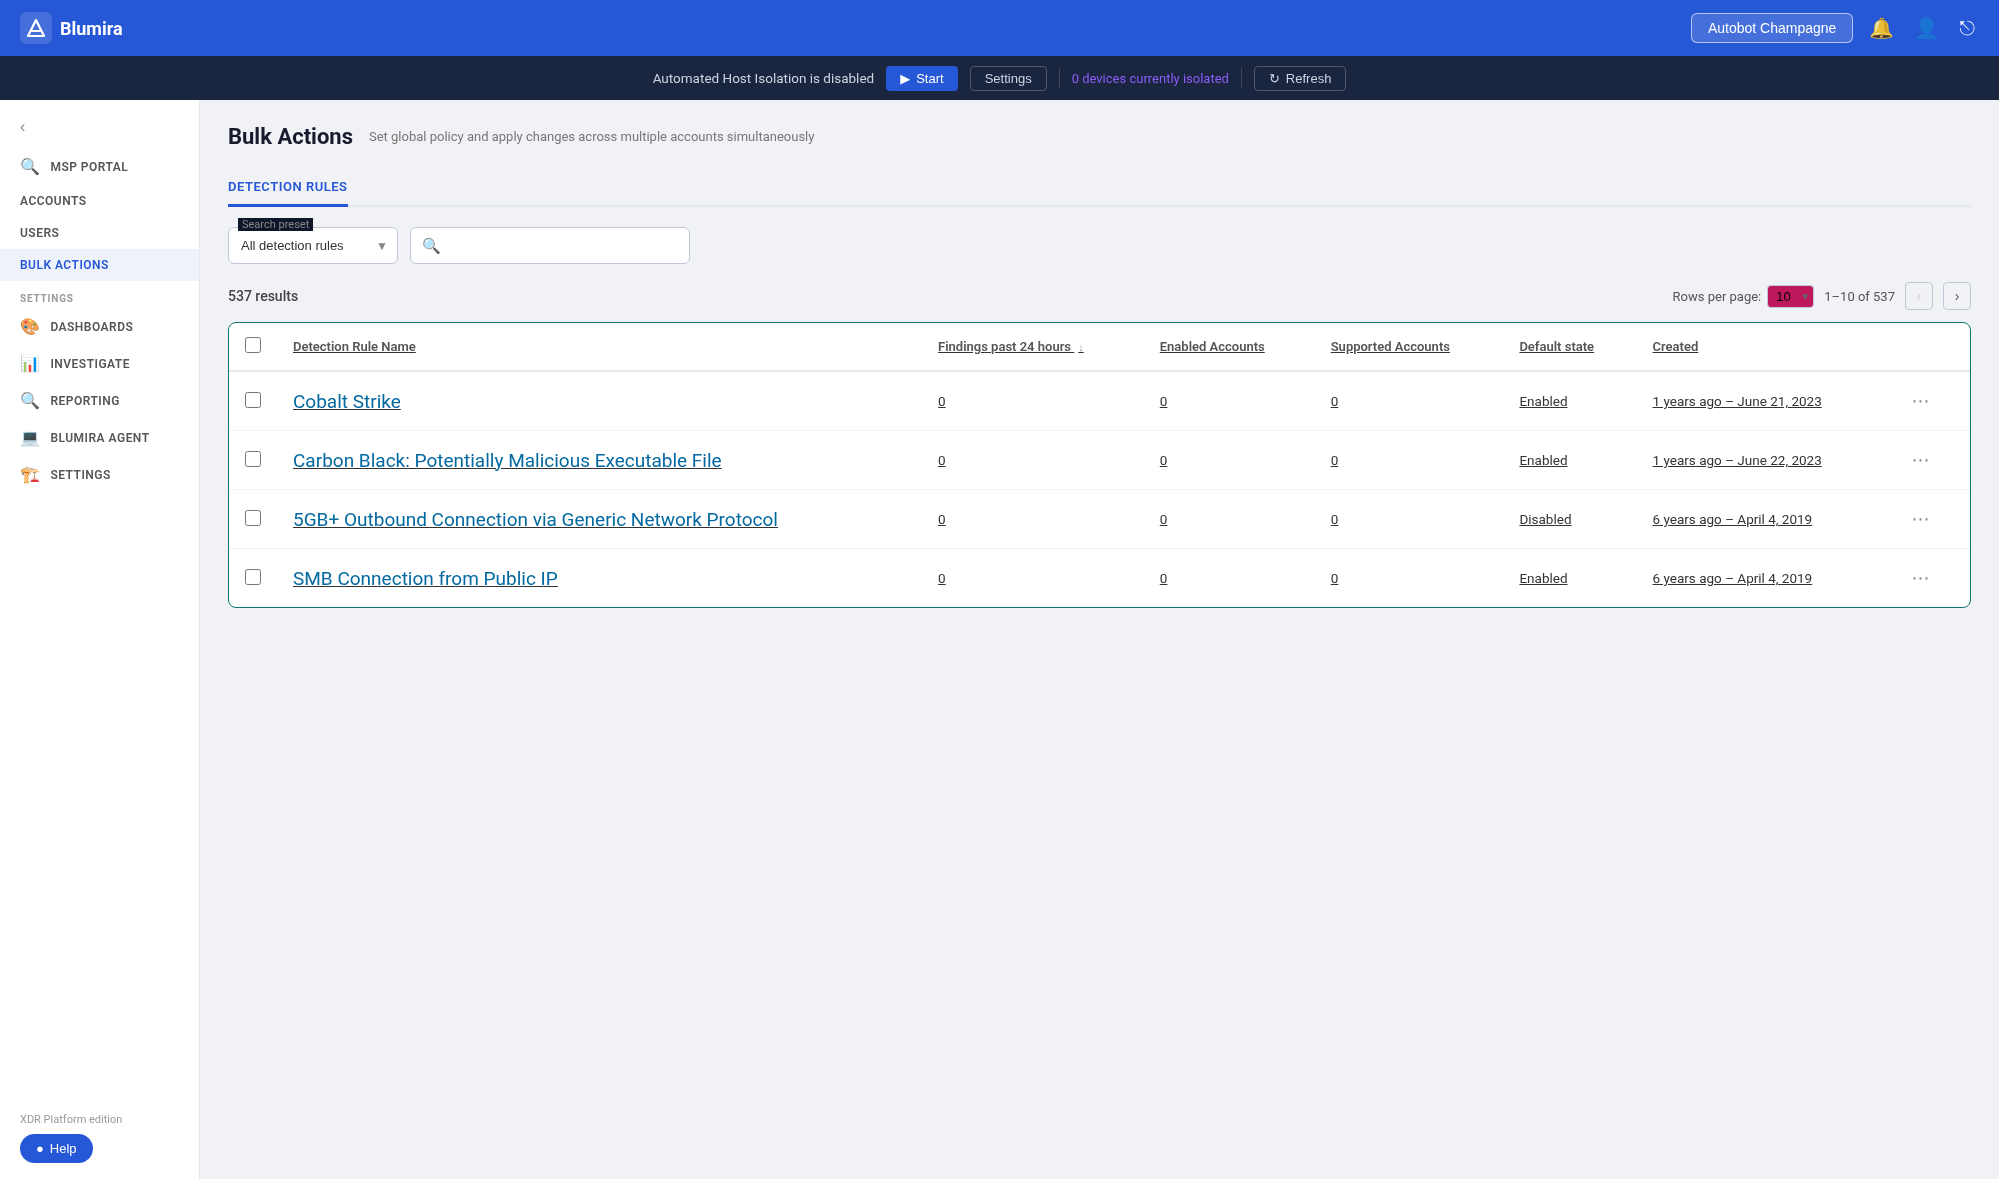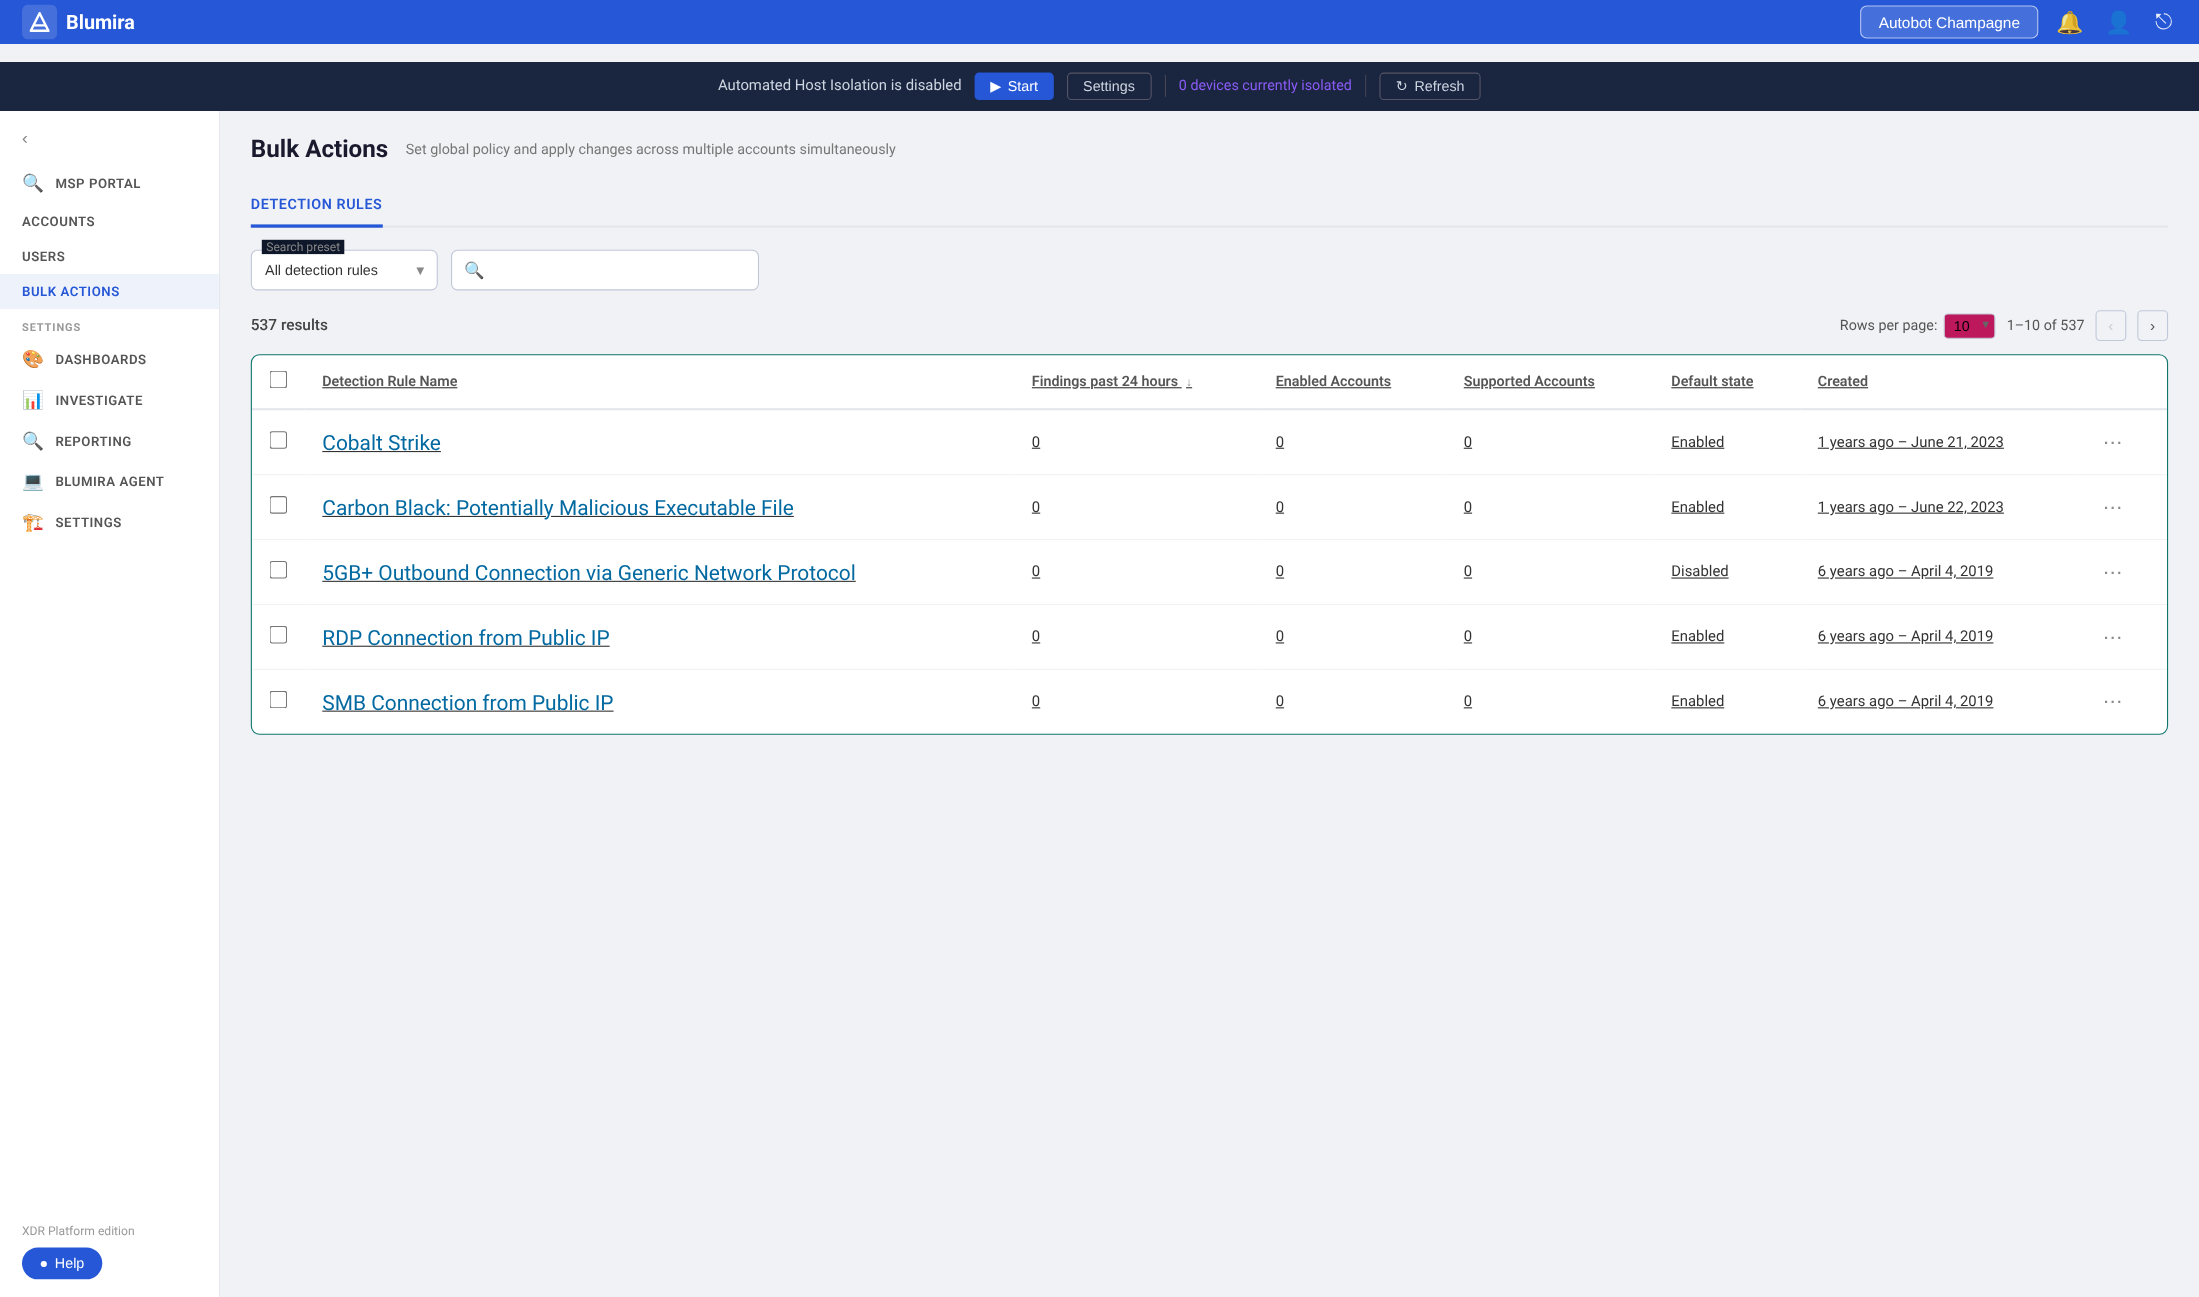--- a/index.html
+++ b/index.html
@@ -1,21 +1,21 @@
 <!DOCTYPE html>
 <html><head>
   <meta charset="utf-8">
   <style>
     * { box-sizing: border-box; margin: 0; padding: 0; }
     body { font-family: -apple-system, BlinkMacSystemFont, 'Segoe UI', Roboto, sans-serif; background: #f0f2f5; color: #333; font-size: 14px; }
 
     
     .top-nav {
       background: #2557d6;
-      height: 40px;
+      height: 56px;
       display: flex;
       align-items: center;
       padding: 0 20px;
       justify-content: space-between;
       position: fixed; top: 0; left: 0; right: 0; z-index: 100;
     }
     .top-nav-logo {
       display: flex; align-items: center; gap: 8px; color: #fff; font-weight: 700; font-size: 18px;
     }
     .logo-icon {
@@ -508,42 +508,28 @@
       <td>Disabled</td>
       <td>6 years ago – April 4, 2019</td>
       <td>
         <button class="row-actions-btn">⋯</button>
       </td>
     </tr>
             <tr>
       <td class="checkbox-cell">
         <input type="checkbox" class="row-checkbox" style="">
       </td>
-      <td><span class="rule-name">RDP Connection from Public IP</span></td>
+      <td><span class="rule-name">SMB Connection from Public IP</span></td>
       <td>0</td>
       <td>0</td>
       <td>0</td>
       <td>Enabled</td>
       <td>6 years ago – April 4, 2019</td>
       <td>
         <button class="row-actions-btn">⋯</button>
       </td>
     </tr>
-            <tr>
-      <td class="checkbox-cell">
-        <input type="checkbox" class="row-checkbox" style="">
-      </td>
-      <td><span class="rule-name">SMB Connection from Public IP</span></td>
-      <td>0</td>
-      <td>0</td>
-      <td>0</td>
-      <td>Enabled</td>
-      <td>6 years ago – April 4, 2019</td>
-      <td>
-        <button class="row-actions-btn">⋯</button>
-      </td>
-    </tr>
           </tbody>
       </table>
     </div>
 
   </main>
 </div>
 
 </body></html>

